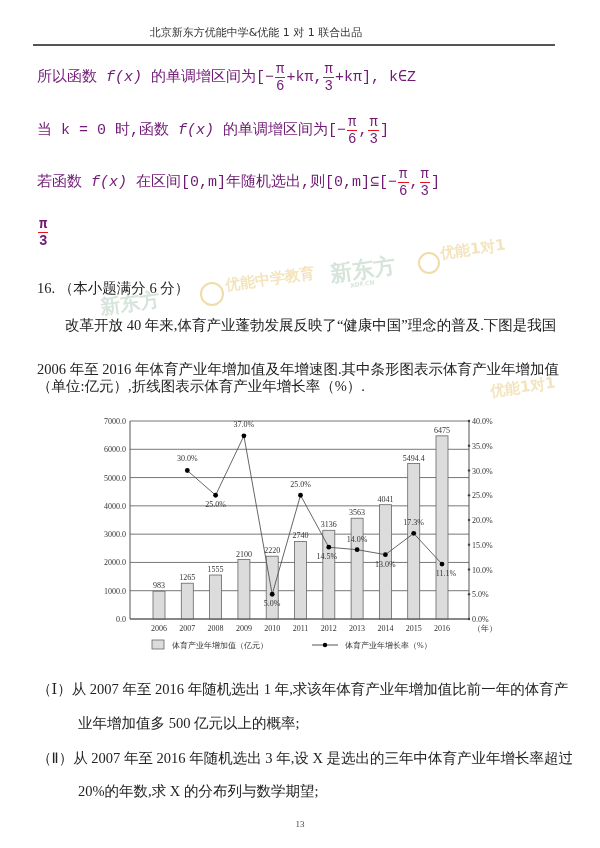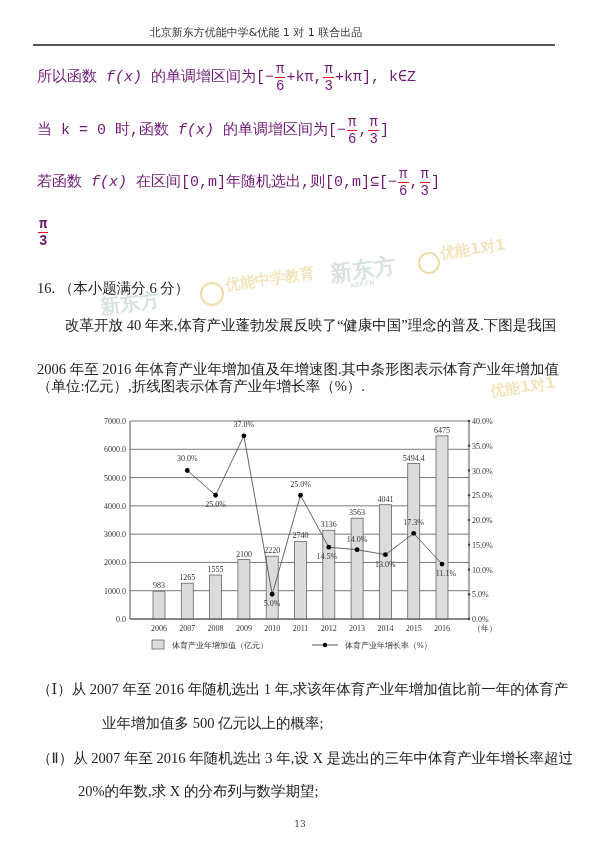--- a/index.html
+++ b/index.html
@@ -9,21 +9,21 @@
   .header-text { left: 0; width: 512px; top: 25px; text-align: center; font-size: 11px;
                  font-family: "DejaVu Sans", "Liberation Sans", sans-serif; color: #333; }
   .header-rule { left: 33px; width: 522px; top: 44px; height: 2px; background: #555; }
   .red { color: #701a75; font-size: 15px; font-family: Liberation Mono, monospace; white-space: nowrap; }
   .frac { display: inline-block; vertical-align: middle; text-align: center; line-height: 1; font-size: 14px; margin: 0 1px; }
   .frac .num { display: block; border-bottom: 1px solid #e8101a; padding: 0 1px 1px; }
   .frac .den { display: block; padding-top: 1px; }
   .body-text { font-size: 14.5px; color: #222; white-space: nowrap; font-family: "Liberation Serif", "DejaVu Serif", serif; }
   .watermark { color: #c9dccf; font-weight: bold; font-family: "DejaVu Sans", sans-serif; opacity: 0.75; transform: rotate(-8deg); }
   .wm-yellow { color: #f0dca8; }
-  .page-num { left: 0; width: 600px; top: 819px; text-align: center; font-size: 9px; color: #444; }
+  .page-num { left: 0; width: 600px; top: 819px; text-align: center; font-size: 9px; color: #444; font-family: Liberation Serif, serif; }
 </style>
 </head>
 <body>
 
 <div class="abs header-text">北京新东方优能中学&amp;优能 1 对 1 联合出品</div>
 <div class="abs header-rule"></div>
 
 <div class="abs watermark" style="left:330px; top:255px; font-size:22px;">
   <span>新东方</span>
 </div>
@@ -164,19 +164,19 @@
       <text x="172" y="648" style="font-family:&quot;Liberation Serif&quot;,&quot;DejaVu Serif&quot;,serif;font-size:8px;fill:#333">体育产业年增加值（亿元）</text>
       <line x1="312" x2="338" y1="645" y2="645" stroke="#555" stroke-width="1"></line>
       <circle cx="325" cy="645" r="2.2" fill="#000"></circle>
       <text x="345" y="648" style="font-family:&quot;Liberation Serif&quot;,&quot;DejaVu Serif&quot;,serif;font-size:8px;fill:#333">体育产业年增长率（%）</text>
     </g>
 </svg>
 
 <div class="abs body-text" style="left:37px; top:680px;">
   <span>（Ⅰ）</span><span>从 2007 年至 2016 年随机选出 1 年,求该年体育产业年增加值比前一年的体育产</span>
 </div>
-<div class="abs body-text" style="left:78px; top:714px;margin-left:24px;">业年增加值多 500 亿元以上的概率;</div>
+<div class="abs body-text" style="left:78px; top:714px;">业年增加值多 500 亿元以上的概率;</div>
 <div class="abs body-text" style="left:37px; top:749px;font-family:Liberation Serif, serif;">
   <span>（Ⅱ）</span><span>从 2007 年至 2016 年随机选出 3 年,设 X 是选出的三年中体育产业年增长率超过</span>
 </div>
 <div class="abs body-text" style="left:78px; top:782px;">20%的年数,求 X 的分布列与数学期望;</div>
 
 <div class="abs page-num">13</div>
 
 </body></html>

